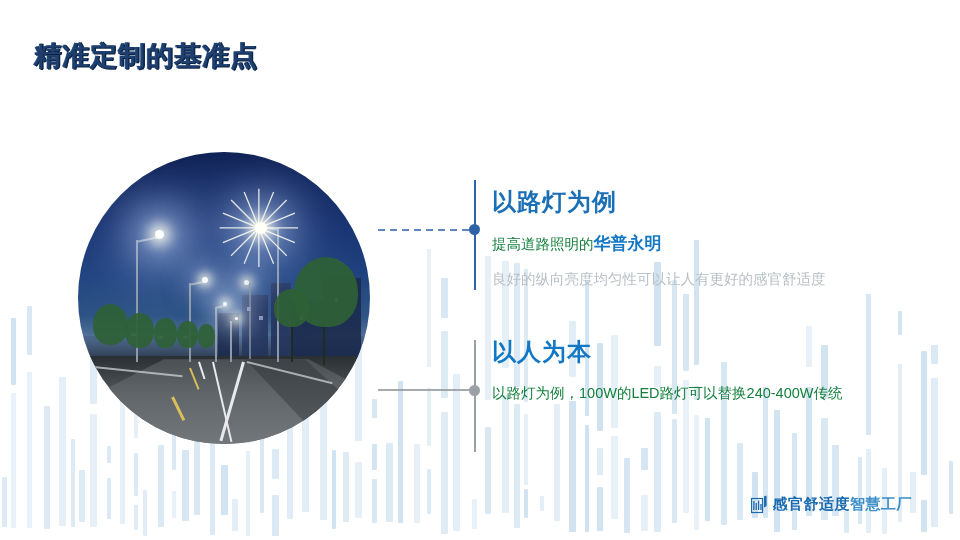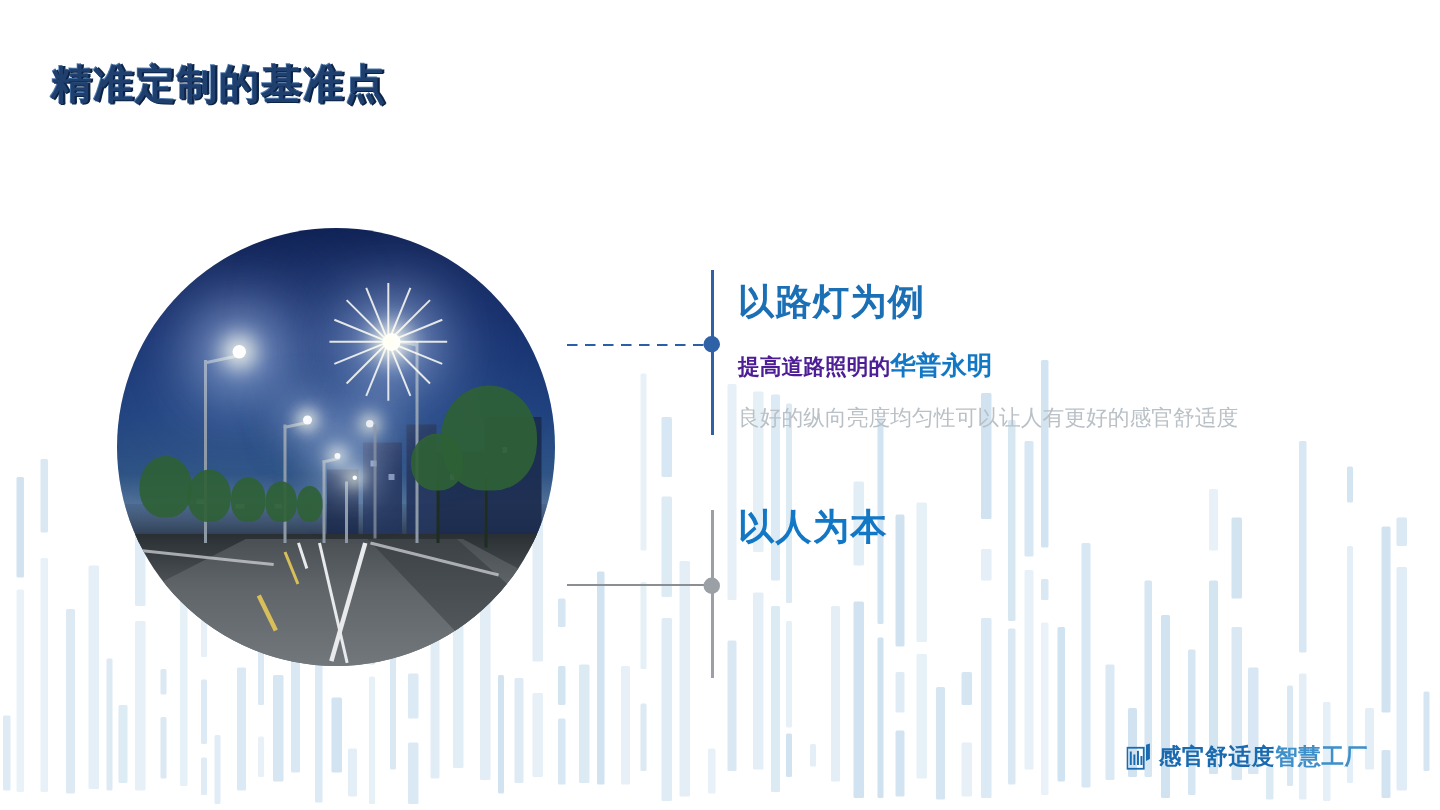--- a/index.html
+++ b/index.html
@@ -63,21 +63,21 @@
   .citylight{position:absolute;background:#cfe0ff;opacity:.55;}
 
   
   .vline{position:absolute;width:1.5px;}
   .dot{position:absolute;width:11px;height:11px;border-radius:50%;}
 
   
   .block{position:absolute;}
   .head{font-size:24px;font-weight:bold;letter-spacing:1px;line-height:1;}
   .line{font-size:14.5px;line-height:1;white-space:nowrap;}
-  .muted{color:#4c1d95;font-weight:bold;}
+  .muted{color:#15803d;}
   .muted2{color:#b9c0c6;}
   .accent{color:#1277c4;font-weight:bold;font-size:17px;}
   .accent2{color:#1277c4;font-weight:bold;font-size:16px;}
 
   
   .logo{position:absolute;right:48px;bottom:26px;display:flex;align-items:flex-end;gap:5px;}
   .logo-mark{width:17px;height:19px;position:relative;}
   .logo-text{font-size:15px;font-weight:bold;color:#1a6ab0;letter-spacing:.5px;white-space:nowrap;}
   .logo-text .sub{font-weight:bold;color:#3f8fc9;}
 </style>
@@ -308,20 +308,21 @@
   </div>
 
   <svg style="position:absolute;left:378px;top:388px;width:96px;height:4px;">
     <line x1="0" y1="2" x2="96" y2="2" stroke="#8b8f93" stroke-width="1.4"></line>
   </svg>
   <div class="vline" style="left:474px;top:340px;height:112px;background:#9aa0a5;"></div>
   <div class="dot" style="left:469px;top:385px;background:#9aa0a5;"></div>
 
   <div class="block" style="left:492px;top:340px;">
     <div class="head" style="color:#1277c4;">以人为本</div>
+    <div class="line muted" style="margin-top:22px;">以路灯为例，100W的LED路灯可以替换240-400W传统</div>
   </div>
 
   <div class="logo">
     <div class="logo-mark">
       <svg viewBox="0 0 17 19" width="17" height="19">
         <rect x="0.5" y="3.5" width="11" height="14" fill="none" stroke="#1a6ab0" stroke-width="1.2"></rect>
         <rect x="2.2" y="6" width="1.3" height="9" fill="#1a6ab0"></rect>
         <rect x="4.6" y="8" width="1.3" height="7" fill="#1a6ab0"></rect>
         <rect x="7" y="5.5" width="1.3" height="9.5" fill="#1a6ab0"></rect>
         <rect x="9.3" y="9" width="1.3" height="6" fill="#1a6ab0"></rect>

